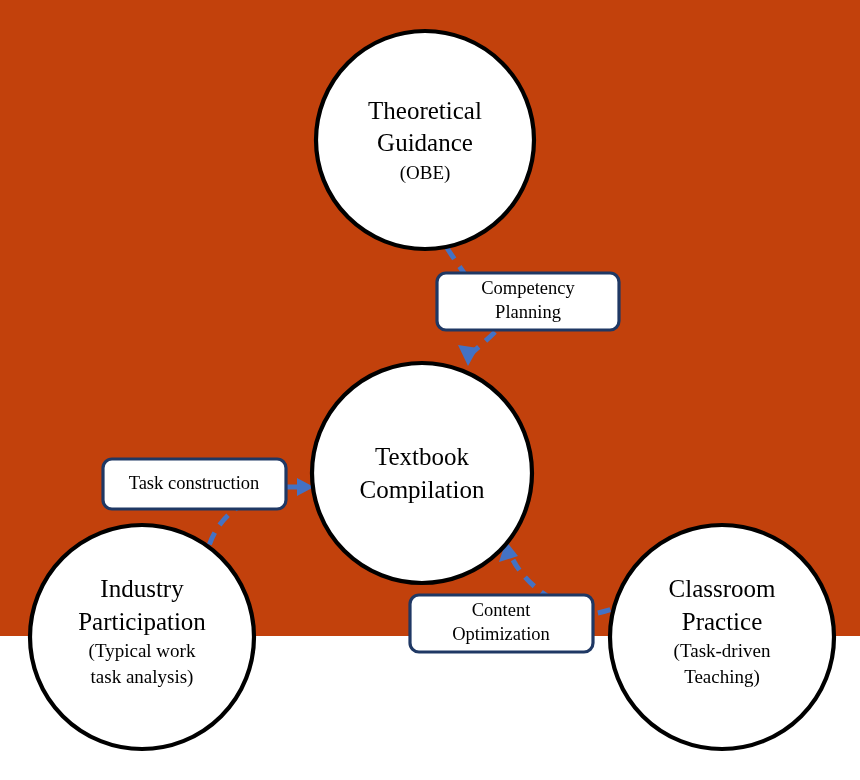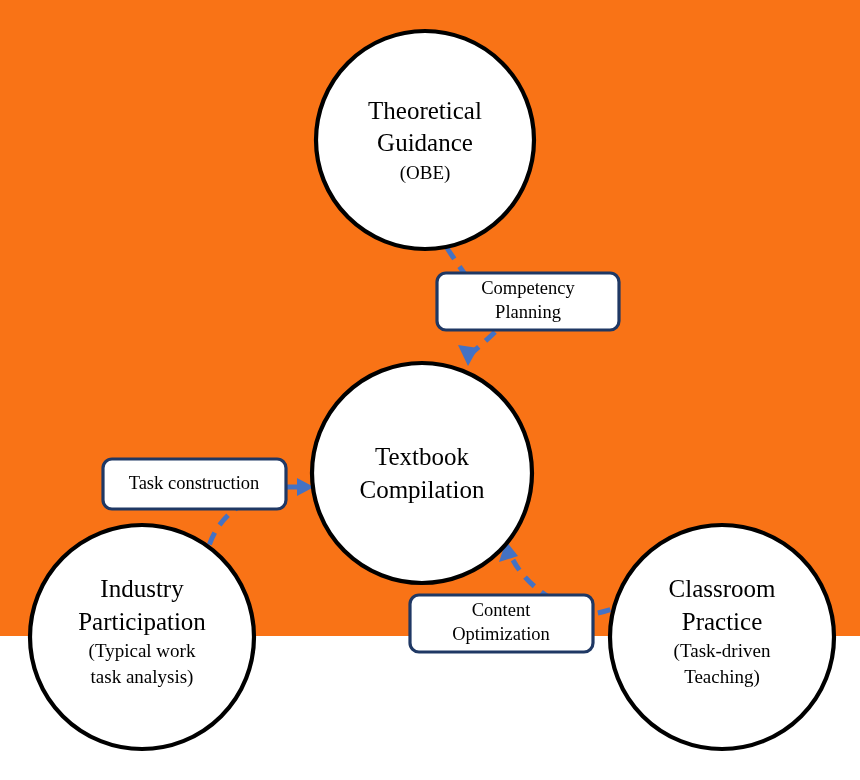--- a/index.html
+++ b/index.html
@@ -10,21 +10,21 @@
   body {
     width: 860px;
     height: 780px;
     overflow: hidden;
     font-family: "Liberation Serif", "DejaVu Serif", serif;
   }
   #diagram-root {
     position: relative;
     width: 860px;
     height: 636px;
-    background: #f97316;
+    background: #c2410c;
   }
   svg#diagram-svg {
     display: block;
     width: 860px;
     height: 780px;
   }
   .node-circle {
     fill: #ffffff;
     stroke: #000000;
     stroke-width: 4.2;

